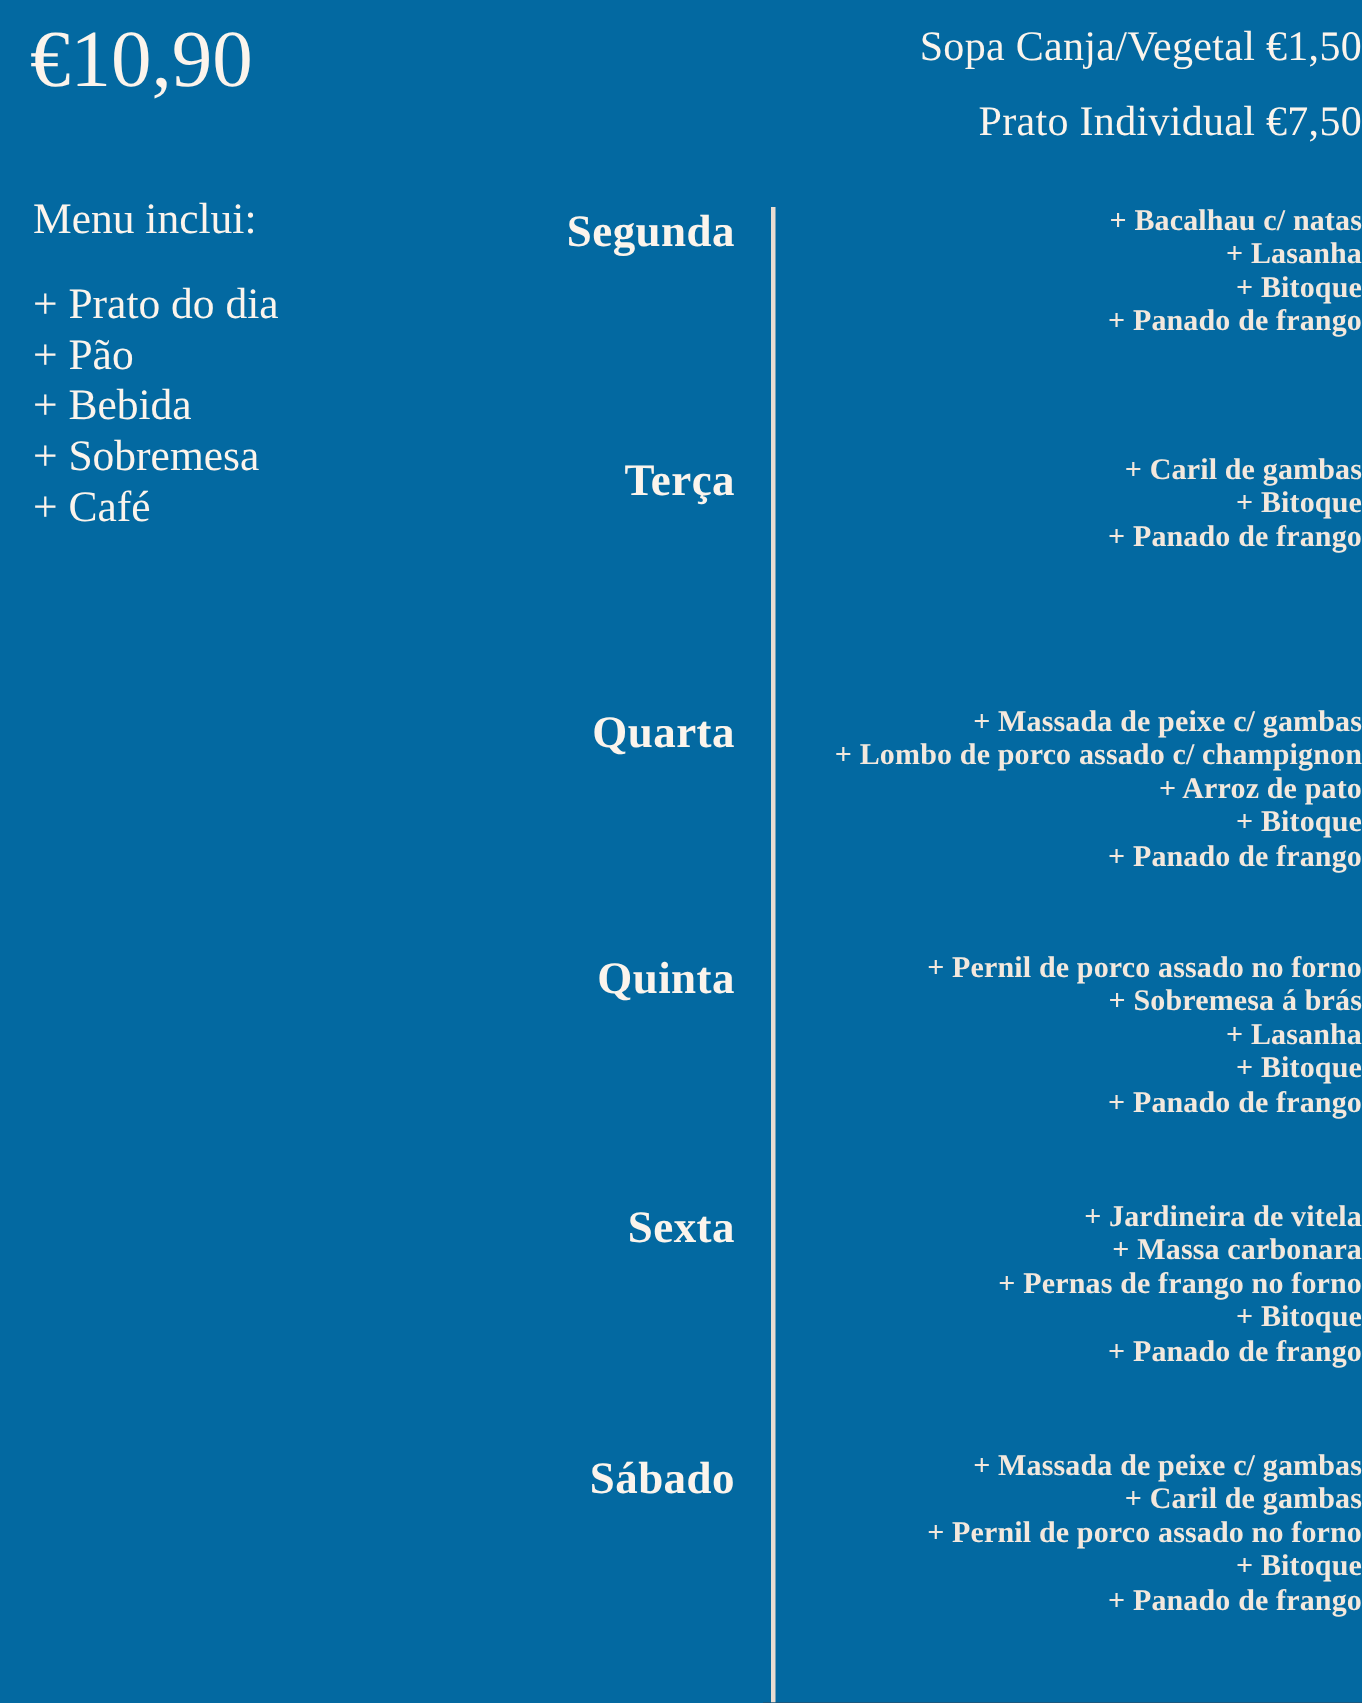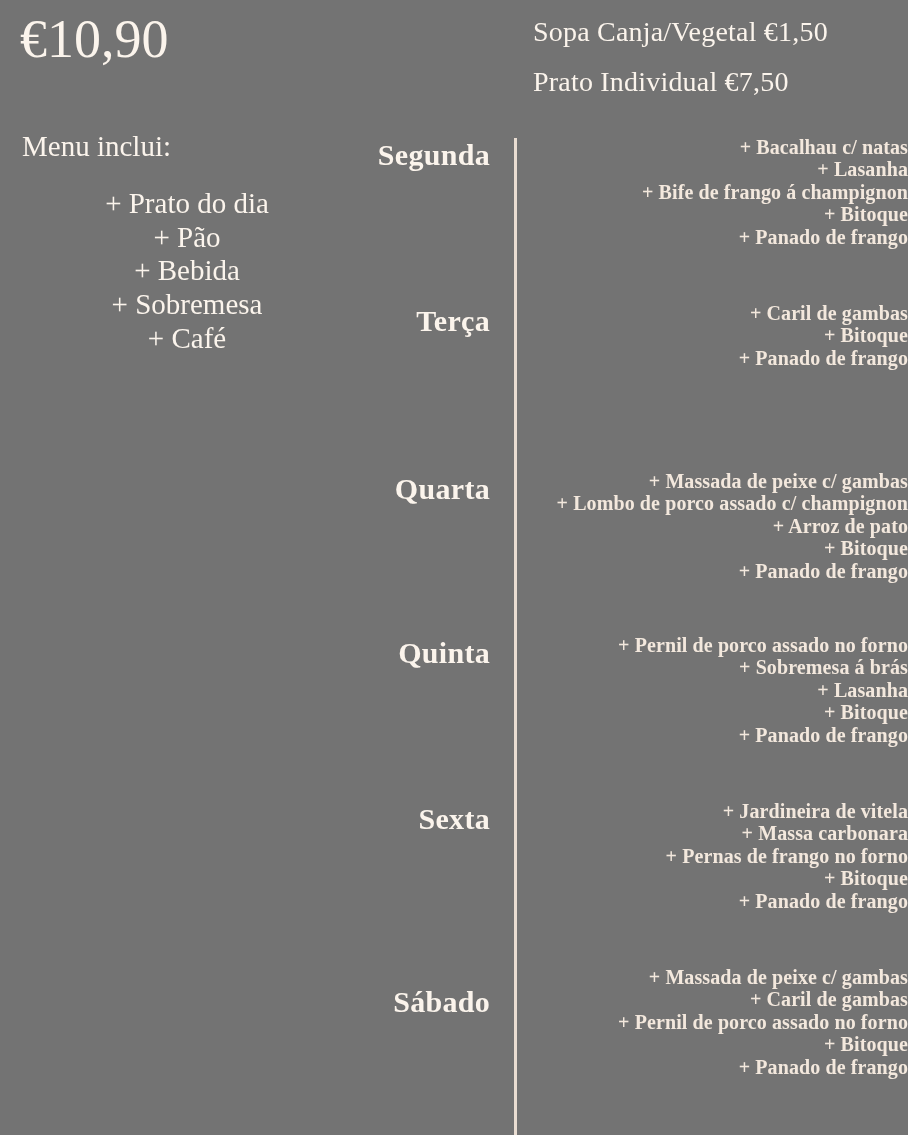--- a/index.html
+++ b/index.html
@@ -12,21 +12,21 @@
     background: #6b2a16;
     font-family: "Liberation Serif", "DejaVu Serif", serif;
     color: #f6ece2;
     overflow: hidden;
     position: relative;
   }
   .poster {
     position: relative;
     width: 908px;
     height: 1135px;
-    background: #737373;
+    background: #0369a1;
     overflow: hidden;
   }
 
   
   .headline-clipped {
     position: absolute;
     left: 22px;
     top: -44px;
     font-size: 50px;
     letter-spacing: 1px;
@@ -56,20 +56,21 @@
     top: 18px;
     width: 375px;
   }
   .extras .extra-line {
     font-size: 28px;
     line-height: 1;
     color: #fbf4ec;
     white-space: nowrap;
     margin-bottom: 22px;
     letter-spacing: 0.2px;
+    text-align: right;
   }
 
   
   .includes {
     position: absolute;
     left: 22px;
     top: 132px;
     width: 330px;
   }
   .includes-title {
@@ -82,21 +83,20 @@
   .includes-list {
     list-style: none;
     margin: 0;
     padding: 0;
   }
   .includes-list li {
     font-size: 29px;
     line-height: 1.16;
     color: #fbf4ec;
     white-space: nowrap;
-    text-align: center;
   }
 
   
   .divider {
     position: absolute;
     left: 514px;
     top: 138px;
     width: 3px;
     height: 997px;
     background: #e9ddd2;
@@ -150,21 +150,21 @@
   .day-quarta  { top: 470px; }
   .day-quinta  { top: 634px; }
   .day-sexta   { top: 800px; }
   .day-sabado  { top: 966px; }
 
   .day-segunda .day-label { top: 4px; }
   .day-terca   .day-label { top: 4px; }
   .day-quarta  .day-label { top: 4px; }
   .day-quinta  .day-label { top: 4px; }
   .day-sexta   .day-label { top: 4px; }
-  .day-sabado  .day-label { top: 21px; }
+  .day-sabado  .day-label { top: 5px; }
 
   .day .dishes { top: 0px; }
 </style>
 </head>
 <body>
 
 <div class="poster">
 
   <div class="headline-clipped">MENU DO DIA</div>
 
@@ -188,21 +188,20 @@
 
   <div class="divider"></div>
 
   <div class="days">
 
     <div class="day day-segunda">
       <div class="day-label">Segunda</div>
       <ul class="dishes">
         <li>+ Bacalhau c/ natas</li>
         <li>+ Lasanha</li>
-        <li>+ Bife de frango á champignon</li>
         <li>+ Bitoque</li>
         <li>+ Panado de frango</li>
       </ul>
     </div>
 
     <div class="day day-terca">
       <div class="day-label">Terça</div>
       <ul class="dishes">
         <li>+ Caril de gambas</li>
         <li>+ Bitoque</li>

